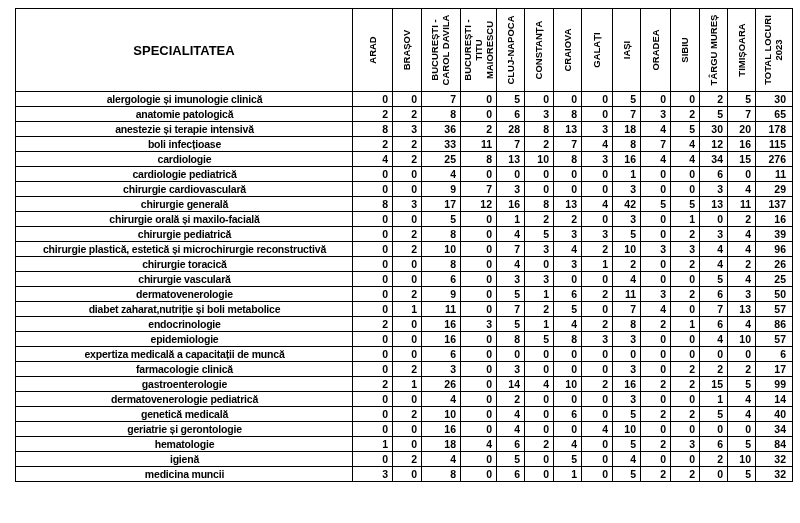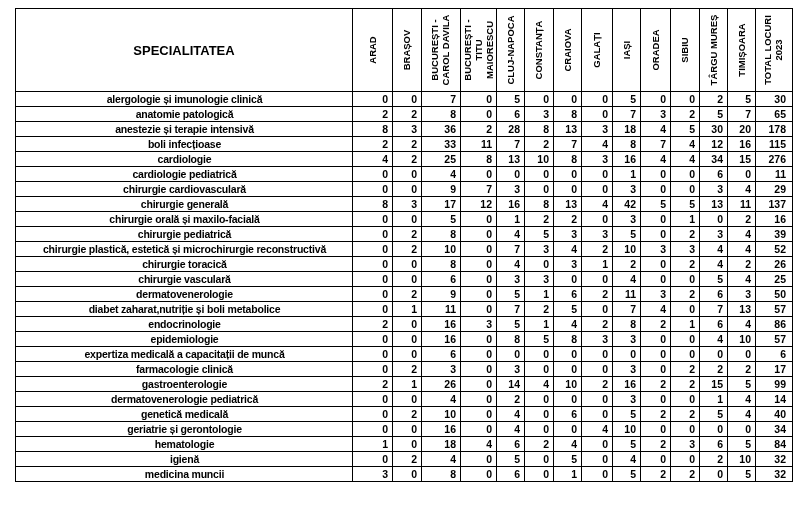--- a/index.html
+++ b/index.html
@@ -313,21 +313,21 @@
         <td class="num">0</td>
         <td class="num">7</td>
         <td class="num">3</td>
         <td class="num">4</td>
         <td class="num">2</td>
         <td class="num">10</td>
         <td class="num">3</td>
         <td class="num">3</td>
         <td class="num">4</td>
         <td class="num">4</td>
-        <td class="num total">52</td>
+        <td class="num total">96</td>
       </tr>
       <tr>
         <td class="spec">chirurgie toracică</td>
         <td class="num">0</td>
         <td class="num">0</td>
         <td class="num">8</td>
         <td class="num">0</td>
         <td class="num">4</td>
         <td class="num">0</td>
         <td class="num">3</td>

